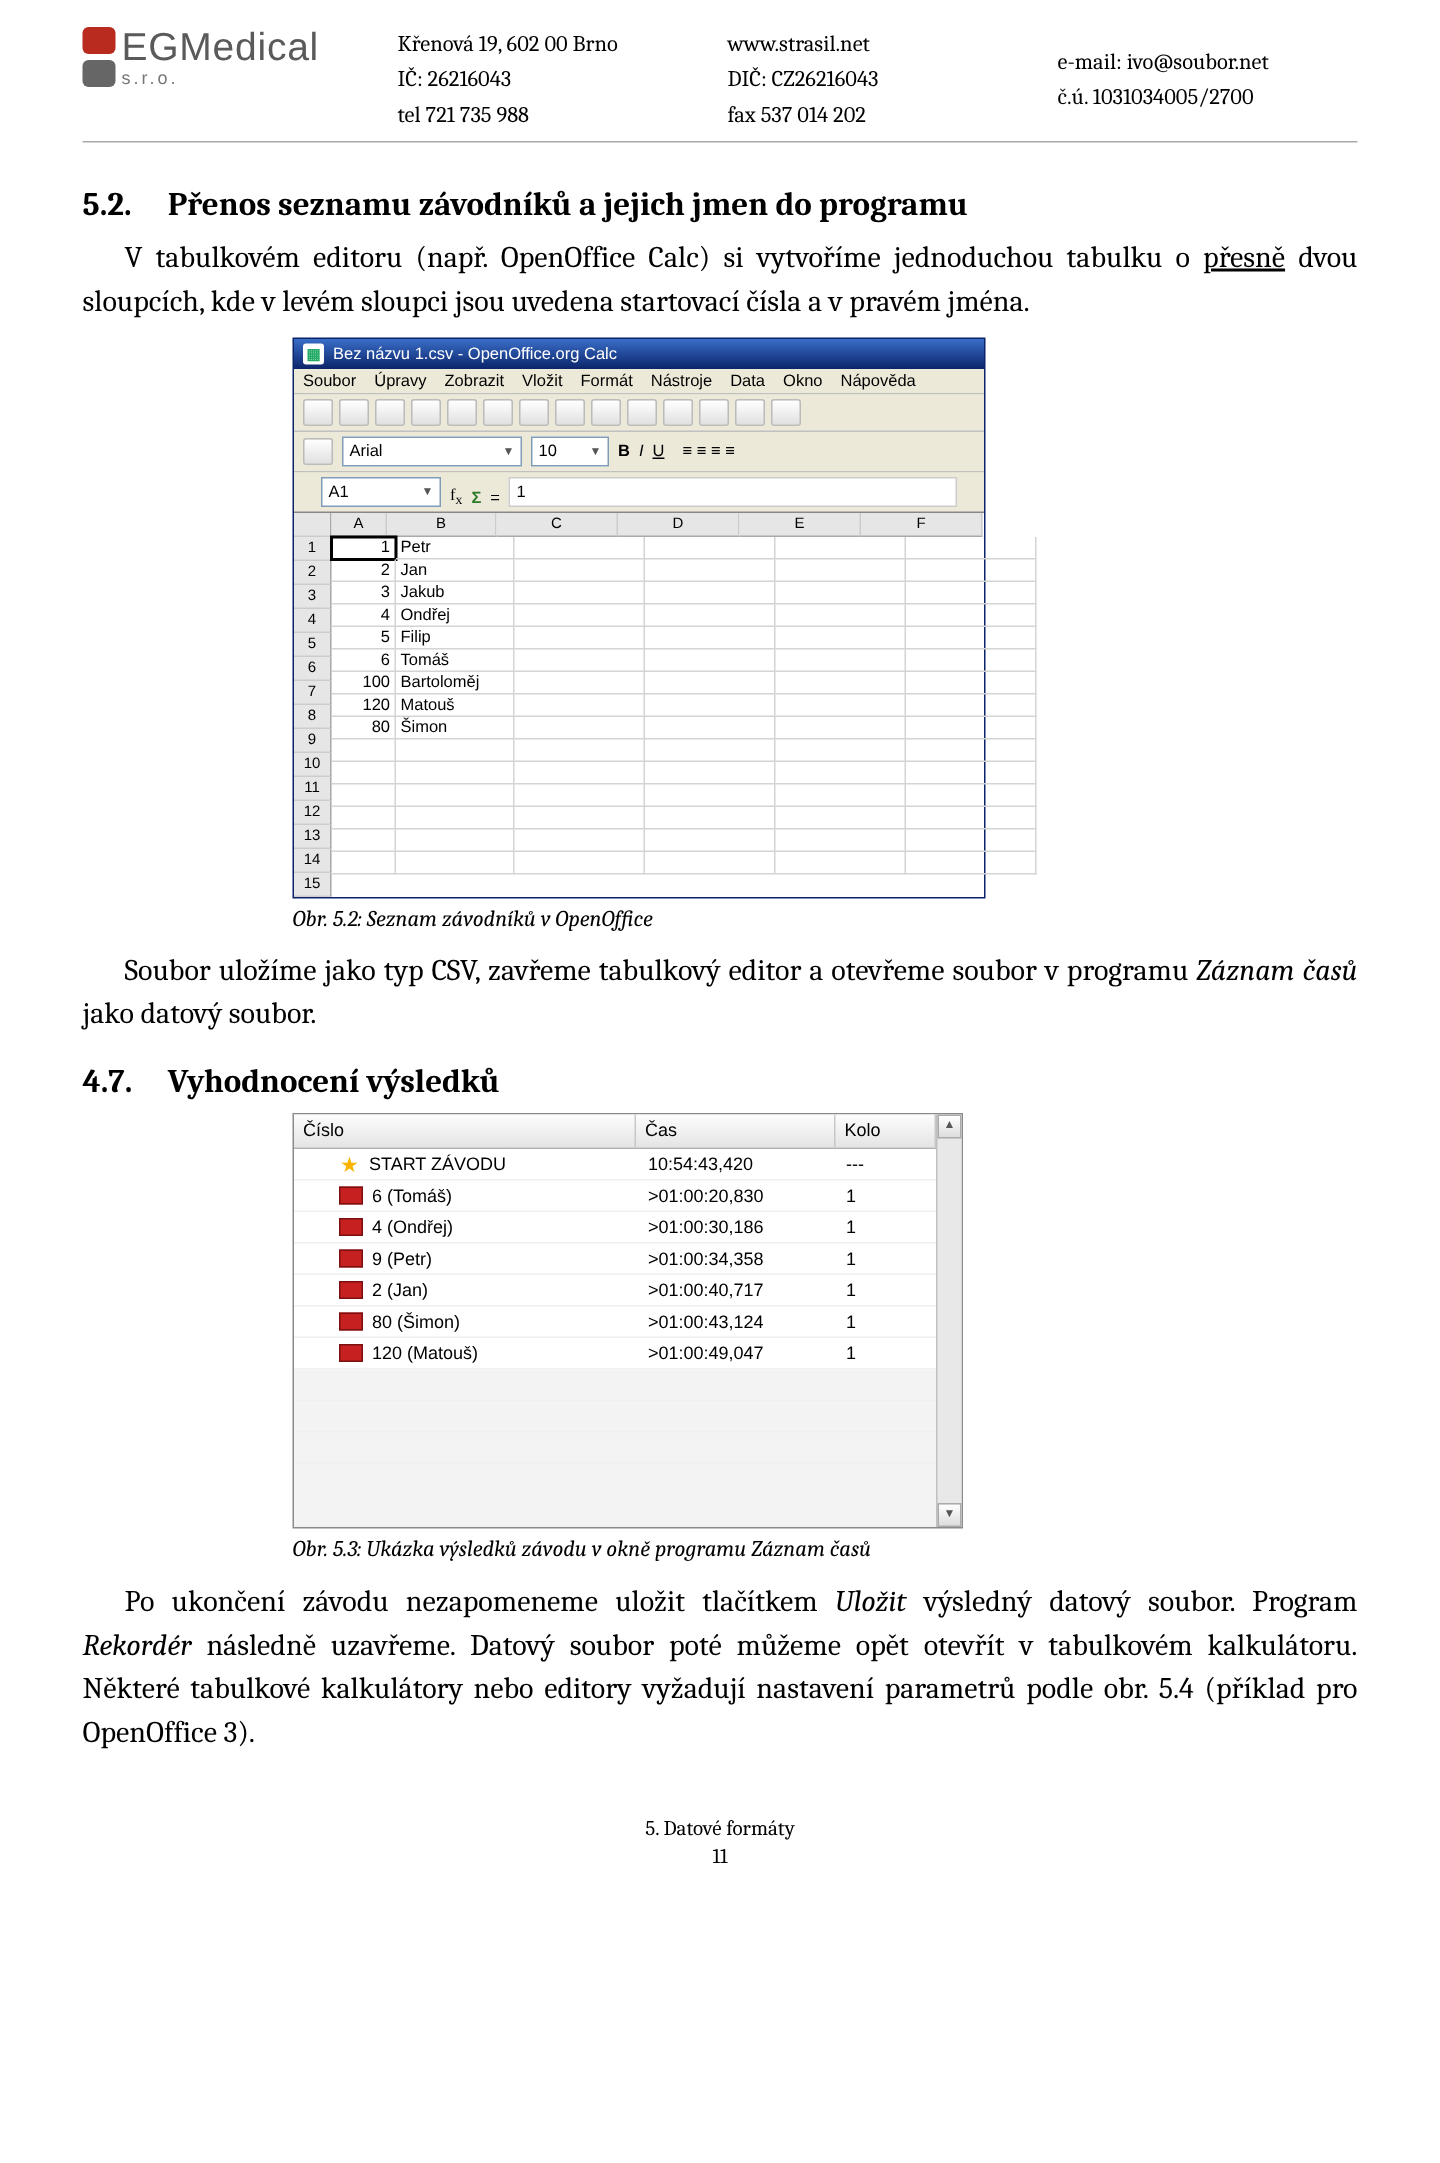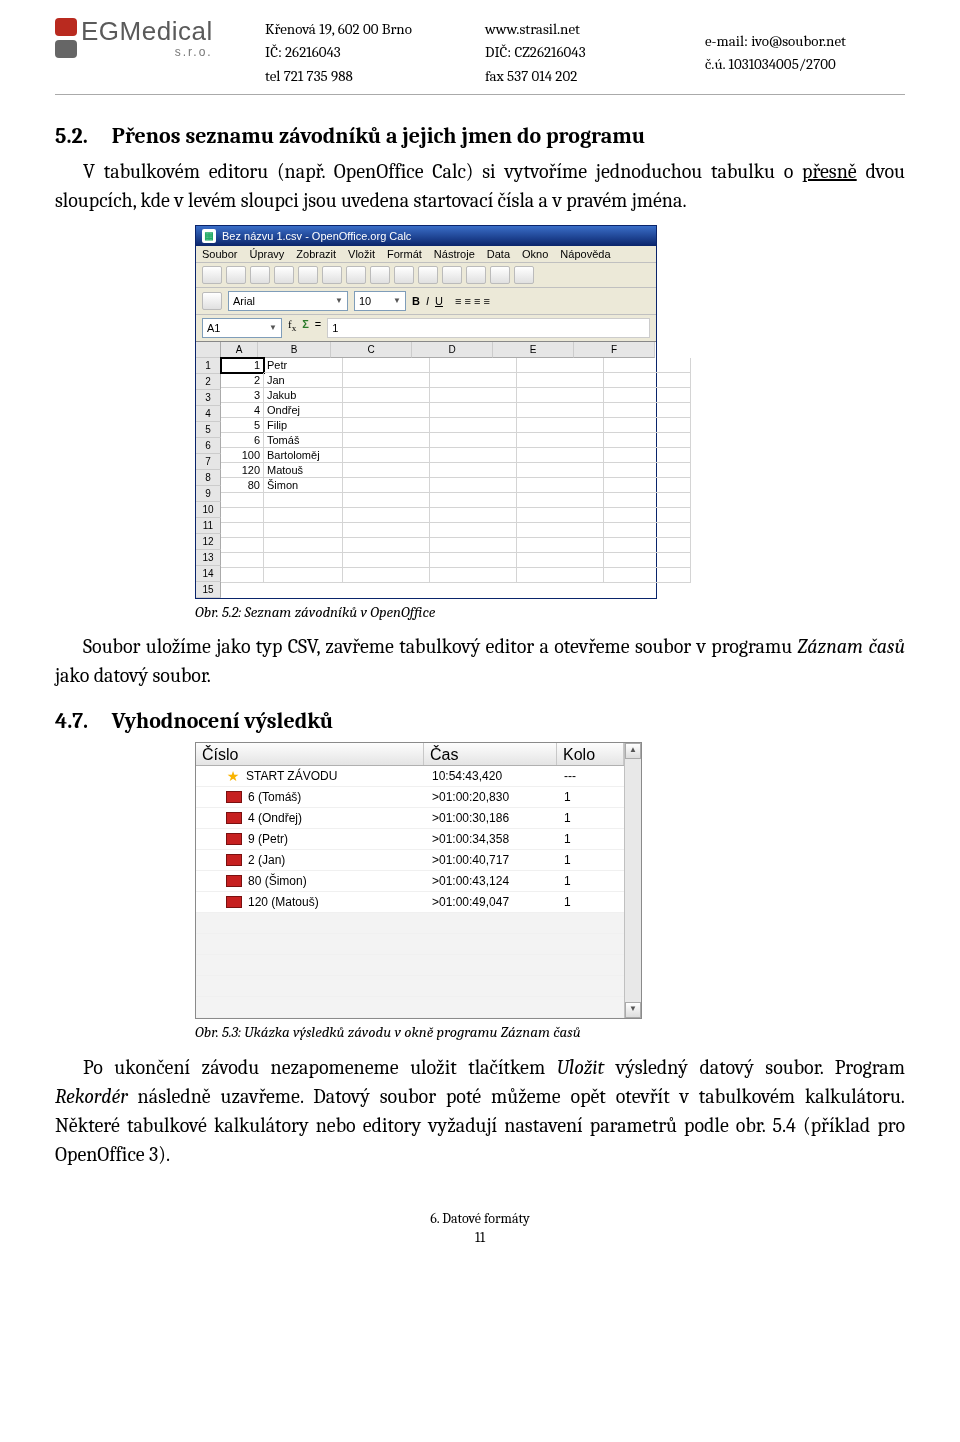--- a/index.html
+++ b/index.html
@@ -44,21 +44,20 @@
     font-family: Verdana, Arial, sans-serif;
     font-size: 26px;
     font-weight: 400;
     letter-spacing: 0.5px;
     color: #5a5a5a;
   }
   .logo-sub {
     font-family: Verdana, Arial, sans-serif;
     font-size: 12px;
     color: #777;
-    text-align: right;
     letter-spacing: 2px;
     margin-top: 2px;
   }
   .hdr-cols {
     display: flex;
     flex: 1;
     font-size: 15px;
     line-height: 1.55;
     gap: 20px;
     align-items: center;
@@ -148,22 +147,22 @@
     border:1px solid #7f9db9;
     background:#fff;
     height:18px;
     padding:0 4px;
     display:flex; align-items:center; justify-content:space-between;
     gap:4px;
   }
   .oo-sel .dd { font-size:8px; color:#555; }
   .oo-cellref {
     background:#ece9d8;
-    padding:3px 6px;
-    display:flex; gap:6px; align-items:flex-start;
+    padding:3px 18px;
+    display:flex; gap:6px; align-items:flex-end;
     border-bottom:1px solid #888;
   }
   .fx { font-family:serif; }
   .oo-grid-wrap { display:flex; }
   .rowhdrs { display:flex; flex-direction:column; }
   .rh, .cornercell {
     background:#e6e6e6;
     border-right:1px solid #aaa;
     border-bottom:1px solid #ccc;
     text-align:center;
@@ -209,21 +208,21 @@
   }
   .res-head {
     display:flex;
     background: linear-gradient(#fdfdfd,#e4e4e4);
     border-bottom:1px solid #b0b0b0;
     height:22px;
   }
   .res-head > div {
     border-right:1px solid #c8c8c8;
     padding:3px 6px;
-    font-size:16px;
+    font-size:12px;
   }
   .res-col-num { flex:1; }
   .res-col-time { width:120px; }
   .res-col-round { width:54px; }
   .res-row {
     display:flex;
     height:20px;
     align-items:center;
     border-bottom:1px solid #f0f0f0;
   }
@@ -616,16 +615,16 @@
       </div>
     </div>
   </div>
   <div class="caption">Obr. 5.3: Ukázka výsledků závodu v okně programu Záznam časů</div>
 
   <p class="body">
     <span>Po ukončení závodu nezapomeneme uložit tlačítkem </span><span class="i">Uložit</span><span> výsledný datový soubor. Program </span><span class="i">Rekordér</span><span> následně uzavřeme. Datový soubor poté můžeme opět otevřít v tabulkovém kalkulátoru. Některé tabulkové kalkulátory nebo editory vyžadují nastavení parametrů podle obr. 5.4 (příklad pro OpenOffice 3).</span>
   </p>
 
   <div class="footer">
-    <div>6. Datové formáty</div>
+    <div>5. Datové formáty</div>
     <div>11</div>
   </div>
 </div>
 
 </body></html>

